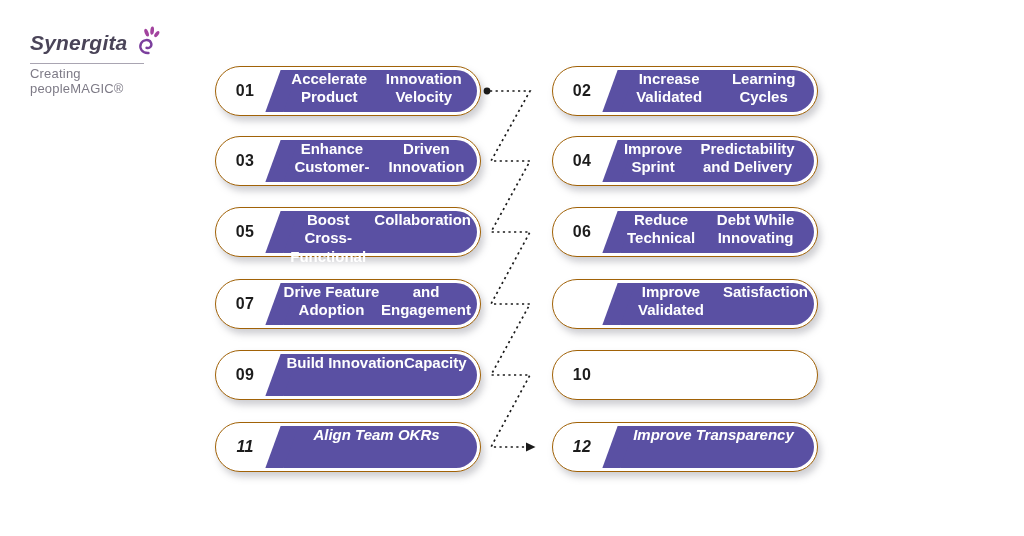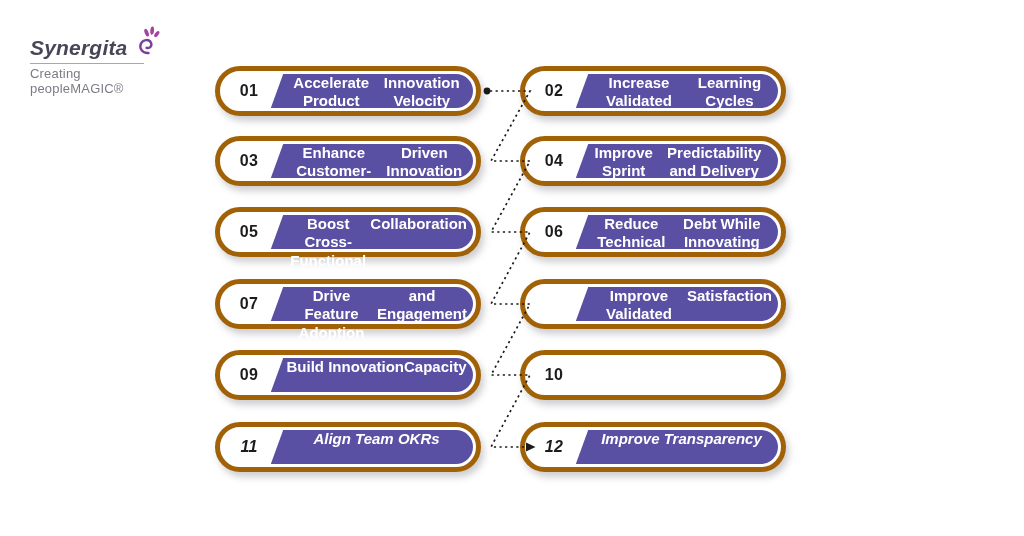--- a/index.html
+++ b/index.html
@@ -5,35 +5,35 @@
   html,body{margin:0;padding:0;}
   body{
     width:1024px;height:536px;position:relative;overflow:hidden;
     background:#ffffff;
     font-family:"Liberation Sans",sans-serif;
   }
   .canvas{position:absolute;inset:0;}
 
   
   .logo{position:absolute;left:30px;top:26px;width:120px;}
-  .logo-row{display:flex;align-items:flex-end;gap:8px;}
+  .logo-row{display:flex;align-items:center;gap:8px;}
   .logo-word{
     font-style:italic;font-weight:600;font-size:21px;letter-spacing:.2px;
     color:#4a4458;font-family:"Liberation Sans",sans-serif;
   }
   .logo-rule{height:1px;background:#a9a5b2;margin-top:3px;width:114px;}
   .logo-tagline{
     font-size:13px;color:#7d7a86;width:114px;margin-top:2px;
     letter-spacing:.2px;
   }
 
   
   .pill{
     position:absolute;width:266px;height:50px;background:#ffffff;
-    border:5px solid #a16207;border-radius:26px;box-sizing:border-box;
+    border:1px solid #a16207;border-radius:26px;box-sizing:border-box;
     box-shadow:3px 5px 7px rgba(125,125,138,.38);
   }
   .pill .num{
     position:absolute;left:0;top:0;width:58px;height:100%;
     display:flex;align-items:center;justify-content:center;
     font-weight:bold;font-size:16px;color:#1c1c1c;letter-spacing:.3px;
   }
   .band{
     position:absolute;top:3px;bottom:3px;left:66px;right:3px;
     background:#5a50a3;border-radius:2px 22px 22px 2px;
@@ -41,21 +41,21 @@
     text-align:center;color:#ffffff;font-weight:bold;font-size:15px;
     line-height:1.22;padding-right:6px;box-sizing:border-box;
   }
   .band::before{
     content:"";position:absolute;left:-9px;top:0;bottom:0;width:18px;
     background:#5a50a3;transform:skewX(-20deg);
   }
   .band span{position:relative;display:block;}
 
   
-  .col-l{left:215px;} .col-r{left:520px;}
+  .col-l{left:215px;} .col-r{left:552px;}
   .row1{top:66px;} .row2{top:136px;} .row3{top:207px;}
   .row4{top:279px;} .row5{top:350px;} .row6{top:422px;font-style:italic;}
 
   
   .connector{position:absolute;left:0;top:0;pointer-events:none;}
 </style>
 </head>
 <body>
 
 <div class="canvas">

